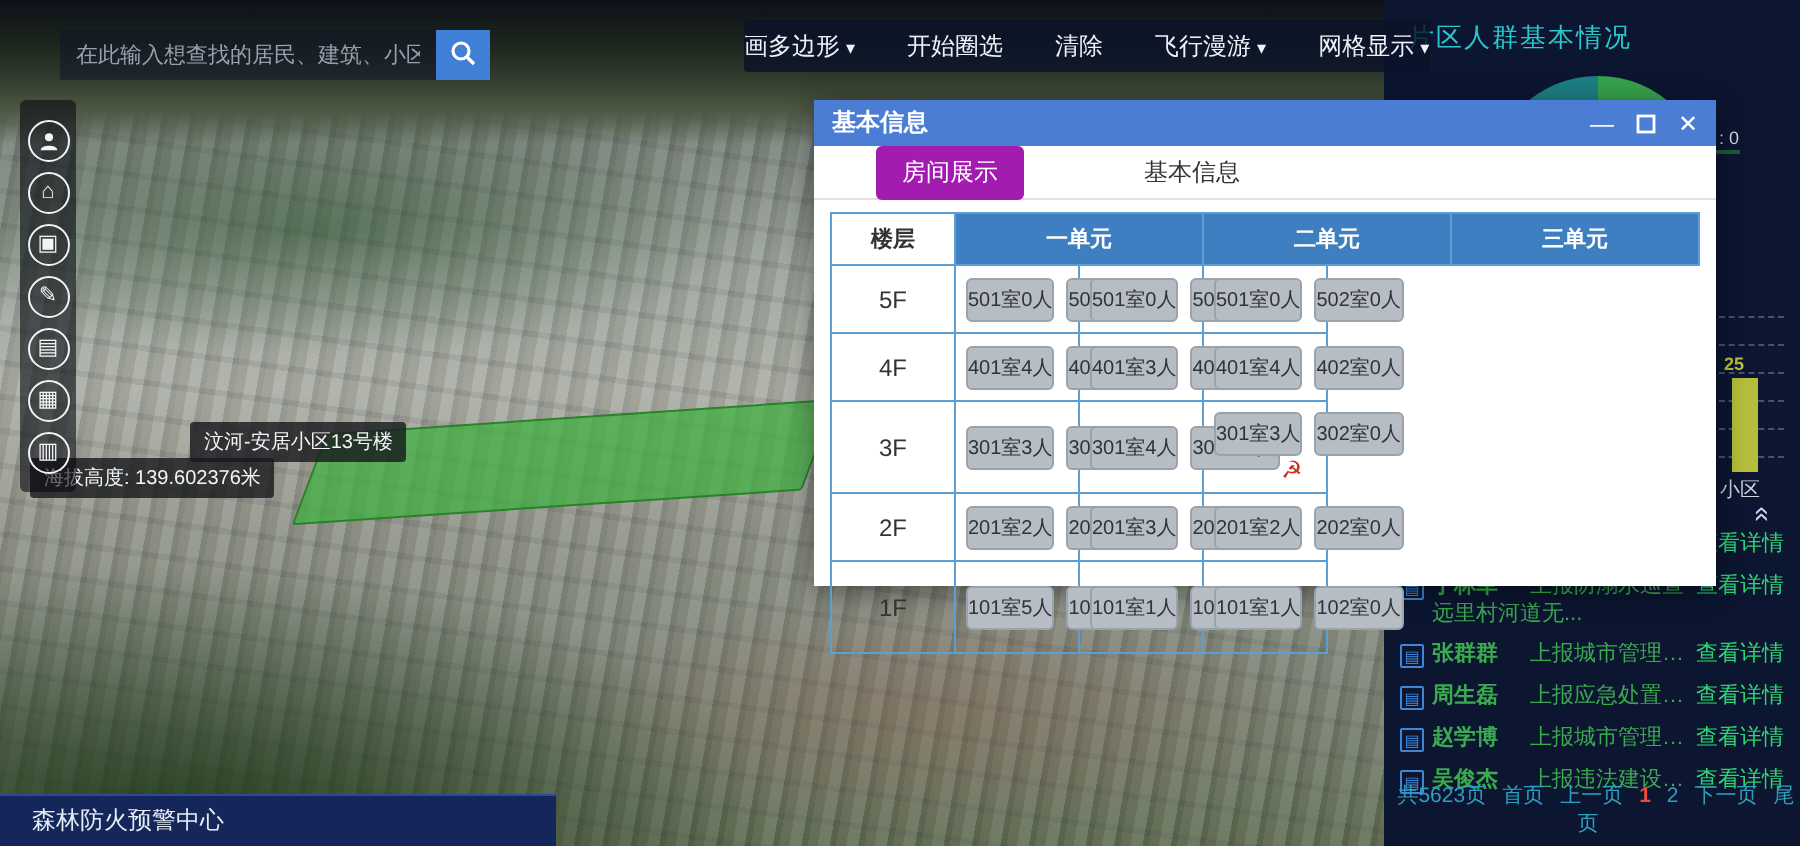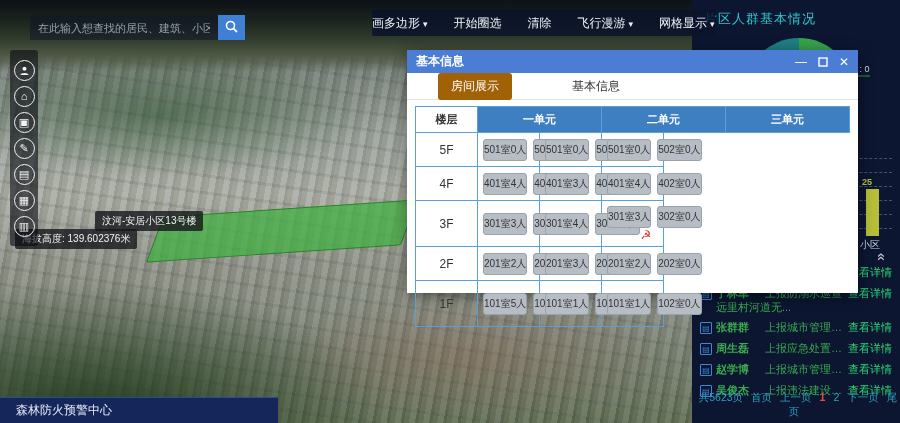--- a/index.html
+++ b/index.html
@@ -101,21 +101,21 @@
 
   
   .modal { position:absolute; left:407px; top:50px; width:451px; height:243px; background:#fff; z-index:5;
     box-shadow:0 3px 14px rgba(0,0,0,.45); }
   .m-titlebar { height:23px; background:#4a7dd3; display:flex; align-items:center; padding:0 9px; }
   .m-title { color:#fff; font-size:12px; font-weight:bold; flex:1; }
   .m-controls { display:flex; align-items:center; gap:11px; color:#fff; }
   .m-ctl { cursor:pointer; font-size:12px; line-height:1; display:flex; align-items:center; }
   .m-tabs { height:27px; display:flex; align-items:center; border-bottom:1px solid #e2e2e2; padding-left:31px; }
   .m-tab { font-size:12px; cursor:pointer; padding:5px 13px; border-radius:3px; color:#333; }
-  .m-tab.active { background:#a16207; color:#fff; }
+  .m-tab.active { background:#a21caf; color:#fff; }
   .m-tab + .m-tab { margin-left:47px; }
 
   table.rooms { border-collapse:collapse; margin:6px 8px 0; table-layout:fixed; width:435px; }
   .rooms th, .rooms td { border:1px solid #5b9fd4; text-align:center; vertical-align:middle; }
   .rooms thead th { background:#3e7fc1; color:#fff; font-size:11px; font-weight:bold; height:26px; }
   .rooms thead th.floor-h { background:#fff; color:#333; }
   .rooms td.floor { font-size:12px; font-weight:normal; color:#333; width:44px; }
   .rooms td.unit { padding:4px 5px; }
   .unit-inner { display:flex; justify-content:space-between; gap:6px; }
   .room-slot { flex:1; display:flex; flex-direction:column; align-items:flex-end; gap:1px; }

